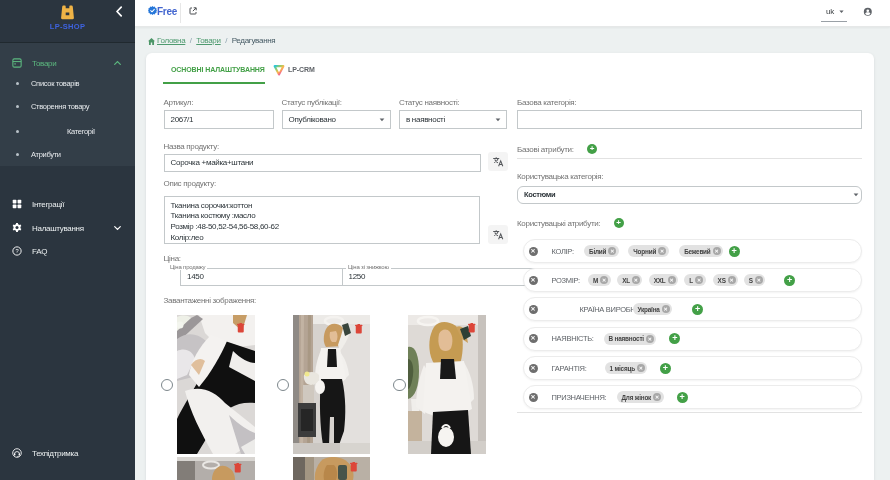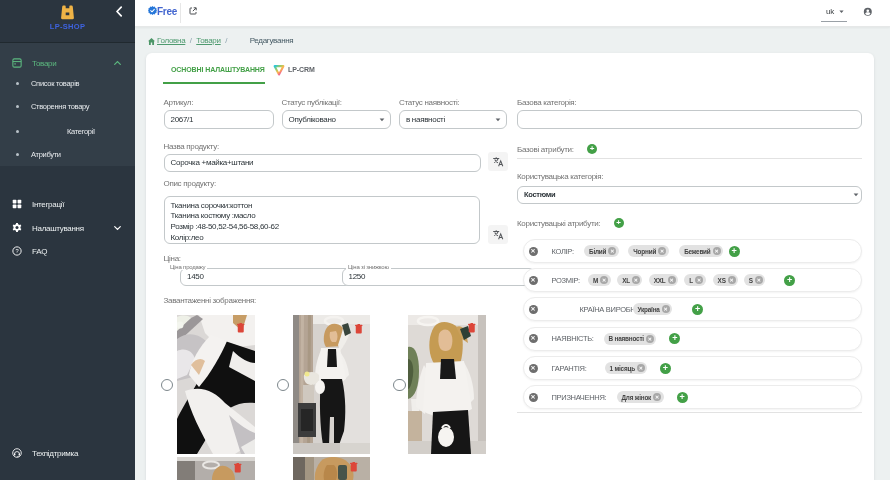--- a/index.html
+++ b/index.html
@@ -23,34 +23,34 @@
   
   #topbar { position:absolute; left:135px; top:0; width:755px; height:27px; background:#fff; border-bottom:1px solid #e6e8e8; box-shadow:0 1px 2px rgba(0,0,0,.05); }
   #free-txt { position:absolute; left:157px; top:6px; font-size:10px; font-weight:bold; color:#4265cf; }
   #tb-sep { position:absolute; left:180px; top:3px; width:1px; height:20px; background:#e7e7e7; }
   #uk { position:absolute; left:826px; top:7px; font-size:8px; color:#3c4043; }
   #uk-line { position:absolute; left:821px; top:21px; width:26px; height:1px; background:#9aa0a6; }
 
   
   #crumbs { position:absolute; left:157px; top:36px; font-size:8px; color:#8aa0ac; }
   #crumbs a { color:#4e9a6f; text-decoration:underline; }
-  #crumbs .cur { color:#455a64;margin-left:18px; }
+  #crumbs .cur { color:#455a64; }
   #crumbs .bsep { margin:0 4.5px; color:#8aa0ac; }
 
   
   #card { position:absolute; left:146px; top:53px; width:728px; height:427px; background:#fff; border-radius:6px 6px 0 0; box-shadow:0 1px 3px rgba(60,64,67,.13); }
 
   
   #tab1 { position:absolute; left:171px; top:66px; font-size:7px; font-weight:bold; color:#43a047; letter-spacing:-0.1px; }
   #tab1-line { position:absolute; left:163px; top:82px; width:102px; height:2px; background:#43a047; }
   #tab2-txt { position:absolute; left:288px; top:66px; font-size:7px; font-weight:bold; color:#5f6368; letter-spacing:-0.1px; }
 
   
   .lbl { position:absolute; font-size:8px; color:#737373; line-height:9px; }
-  .inp { position:absolute; background:#fff; border:1px solid #c3c8ca; border-radius:6px; font-size:8px; color:#2b3338; display:flex; align-items:center; padding-left:6px; }
+  .inp { position:absolute; background:#fff; border:1px solid #c3c8ca; border-radius:0; font-size:8px; color:#2b3338; display:flex; align-items:center; padding-left:6px; }
   .sel-car { position:absolute; width:6px; height:4px; }
 
   
   .arow { position:absolute; left:522.5px; width:339px; height:24px; background:#fff; border:1px solid #ececec; border-radius:12px; box-shadow:0 1px 2px rgba(0,0,0,.05); display:flex; align-items:center; }
   .xcirc { width:9px; height:9px; border-radius:50%; background:#6e6e6e; color:#fff; font-size:6px; line-height:9px; text-align:center; flex:0 0 9px; margin-left:5px; font-weight:bold; letter-spacing:0; }
   .alab { font-size:7.5px; color:#5f6368; margin-left:14px; white-space:nowrap; display:inline-block; }
   .tag { height:12px; background:#e2e2e2; border-radius:6.5px; display:flex; align-items:center; padding:0 2.5px 0 5px; font-size:6.4px; font-weight:bold; color:#424242; white-space:nowrap; letter-spacing:-0.2px; }
   .tag .tx { width:8px; height:8px; border-radius:50%; background:#a8a8a8; color:#fff; font-size:5px; line-height:8px; text-align:center; margin-left:2px; font-weight:bold; letter-spacing:0; flex:0 0 8px; }
   .plus { width:11px; height:11px; border-radius:50%; background:#43a047; color:#fff; font-size:9px; line-height:10.5px; text-align:center; font-weight:bold; letter-spacing:0; }
   .plus.sm { width:10px; height:10px; font-size:8px; line-height:9.5px; }

